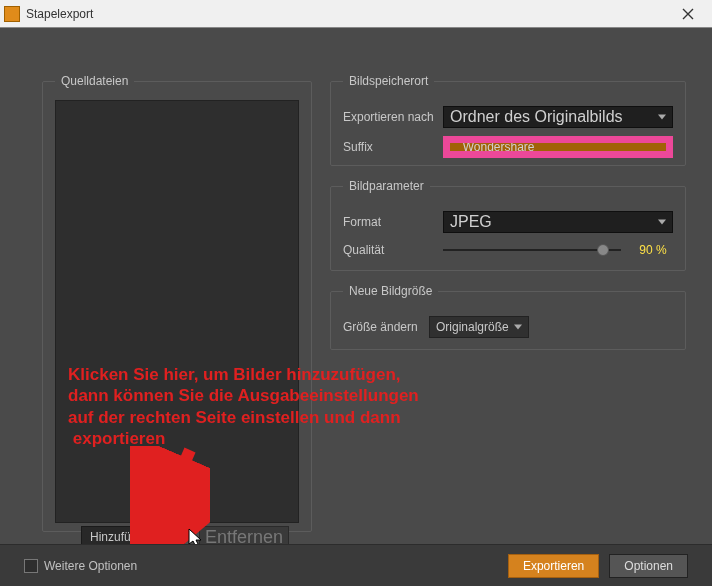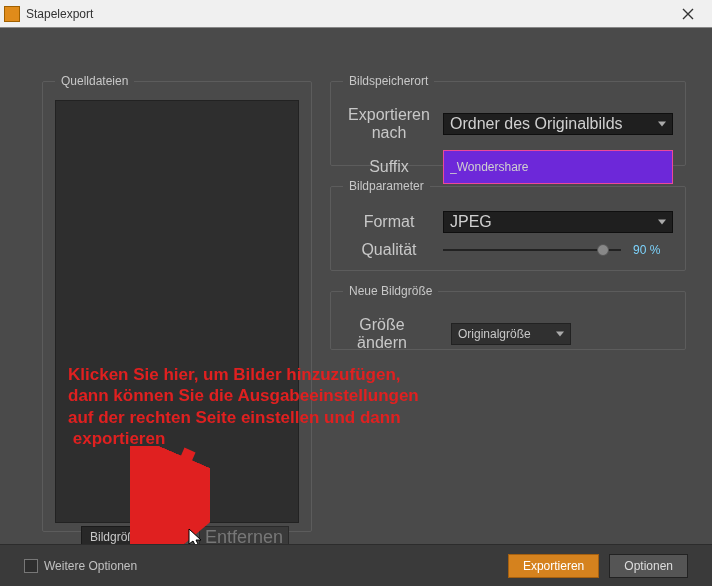--- a/index.html
+++ b/index.html
@@ -71,75 +71,74 @@
     left: 330px; top: 151px;
     width: 356px; height: 92px;
   }
   #fs-size {
     left: 330px; top: 256px;
     width: 356px; height: 66px;
   }
   .row { display:flex; align-items:center; margin-top:8px; }
   .row label.lbl {
     width: 100px;
-    text-align: center;
+    text-align: left;
     padding-right: 8px;
     color:#c8c8c8;
-    font-size:16px;
+    font-size:12px;
   }
   .dropdown {
     flex:1;
     height:22px;
     background:#1f1f1f;
     border:1px solid #0f0f0f;
     color:#d0d0d0;
     display:flex;
     align-items:center;
     padding:0 6px;
     font-size:16px;
     position:relative;
     cursor:pointer;
   }
   .dropdown .dd-arrow {
     position:absolute; right:6px; top:50%; transform:translateY(-50%);
     width:0;height:0;border-left:4px solid transparent;border-right:4px solid transparent;border-top:5px solid #aaa;
   }
   .textinput {
     flex:1;
-    height:34px;
-    background:#6d28d9;
-    border:1px solid #ec4899;
+    height:22px;
+    background:#a16207;
+    border:7px solid #ec4899;
     color:#d0d0d0;
     padding:0 6px;
     font-size:12px;
   }
   .slider-wrap { flex:1; display:flex; align-items:center; }
   .slider {
     flex:1;
     margin-right:12px;
     height:18px; position:relative;
   }
   .slider .track {
     position:absolute; left:0; right:0; top:50%; transform:translateY(-50%);
     height:2px; background:#222;
   }
   .slider .thumb {
     position:absolute; top:50%; transform:translate(-50%,-50%);
     width:12px; height:12px; border-radius:50%;
     background:#888; border:1px solid #555;
   }
-  .qval { width:40px; text-align:left; color:#7dd3fc; }
+  .qval { width:40px; text-align:center; color:#fde047; }
   .sizeselect {
-    width:120px; height:22px;
+    width:100px; height:22px;
     background:#303030; border:1px solid #222;
     color:#c8c8c8;
     display:flex; align-items:center; padding:0 6px;
     font-size:12px; position:relative;
     cursor:pointer;
-    margin-left:22px;
   }
   .sizeselect .dd-arrow {
     position:absolute; right:6px; top:50%; transform:translateY(-50%);
     width:0;height:0;border-left:4px solid transparent;border-right:4px solid transparent;border-top:5px solid #aaa;
   }
   
   .btn-hinzu {
     position:absolute; left:81px; top:498px;
     width:104px; height:22px;
     background:#282828;
@@ -265,21 +264,21 @@
     <div class="row">
       <label class="lbl" style="width:86px">Größe ändern</label>
       <div class="sizeselect">
         <span>Originalgröße</span>
         <span class="dd-arrow"></span>
       </div>
     </div>
   </fieldset>
 
   <div class="btn-hinzu">
-    <span>Bildgröße …</span>
+    <span>Hinzufügen …</span>
     <span class="dd-arrow"></span>
   </div>
   <div class="btn-entfernen">
     <span>Entfernen</span>
   </div>
 
   <div class="anno-text" style="left:68px; top:336px; white-space:pre;">Klicken Sie hier, um Bilder hinzuzufügen,
 dann können Sie die Ausgabeeinstellungen
 auf der rechten Seite einstellen und dann
  exportieren</div>

